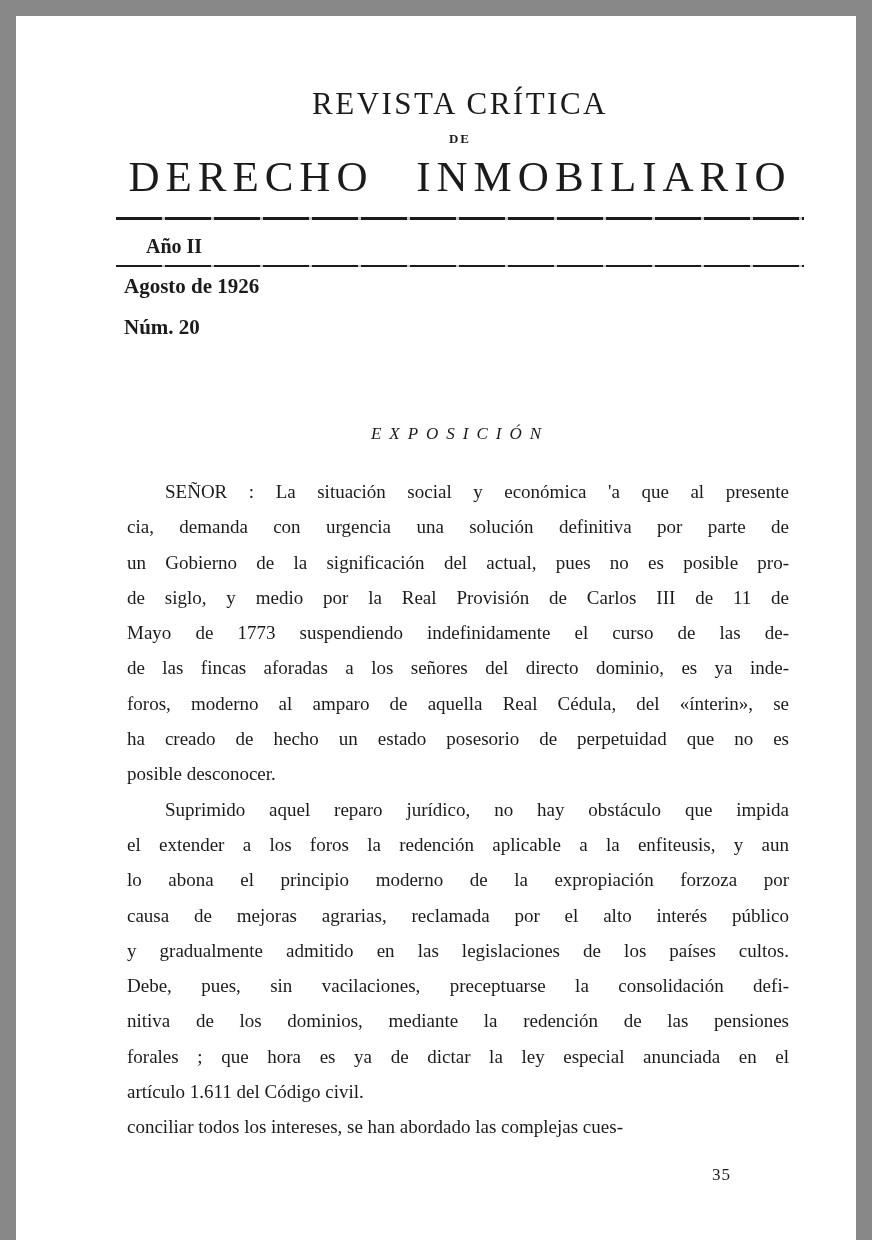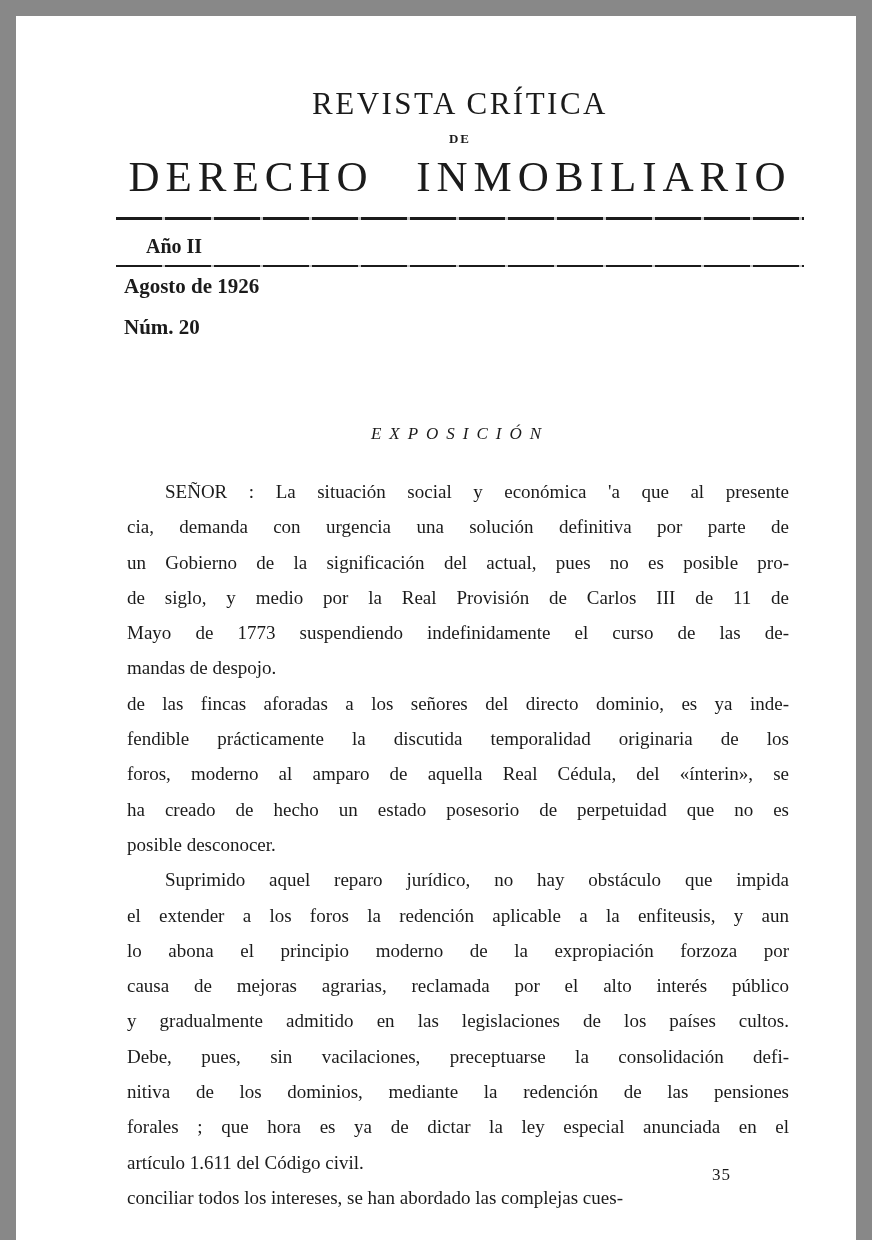--- a/index.html
+++ b/index.html
@@ -94,23 +94,21 @@
 
 
   <div class="a-subtitle">EXPOSICIÓN</div>
 
   <div class="a-body">
       <div class="line para-start">SEÑOR : La situación social y económica 'a que al presente</div>
       <div class="line">cia, demanda con urgencia una solución definitiva por parte de</div>
       <div class="line">un Gobierno de la significación del actual, pues no es posible pro-</div>
       <div class="line">de siglo, y medio por la Real Provisión de Carlos III de 11 de</div>
       <div class="line">Mayo de 1773  suspendiendo indefinidamente el curso de las de-</div>
-      <div class="line para-end">mandas de despojo.</div>
       <div class="line">de las fincas aforadas a los señores del directo dominio, es ya inde-</div>
-      <div class="line">fendible prácticamente la discutida temporalidad originaria de los</div>
       <div class="line">foros, moderno al amparo de aquella Real Cédula, del «ínterin», se</div>
       <div class="line">ha creado de hecho un estado posesorio de perpetuidad que no es</div>
       <div class="line para-end">posible desconocer.</div>
       <div class="line para-start">Suprimido aquel reparo jurídico, no hay obstáculo que impida</div>
       <div class="line">el extender a los foros la redención aplicable a la enfiteusis, y aun</div>
       <div class="line">lo abona el principio moderno de la expropiación forzoza por</div>
       <div class="line">causa de mejoras agrarias, reclamada por el alto interés público</div>
       <div class="line">y gradualmente admitido en las legislaciones de los países cultos.</div>
       <div class="line">Debe, pues, sin vacilaciones, preceptuarse la consolidación defi-</div>
       <div class="line">nitiva de los dominios, mediante la redención de las pensiones</div>

